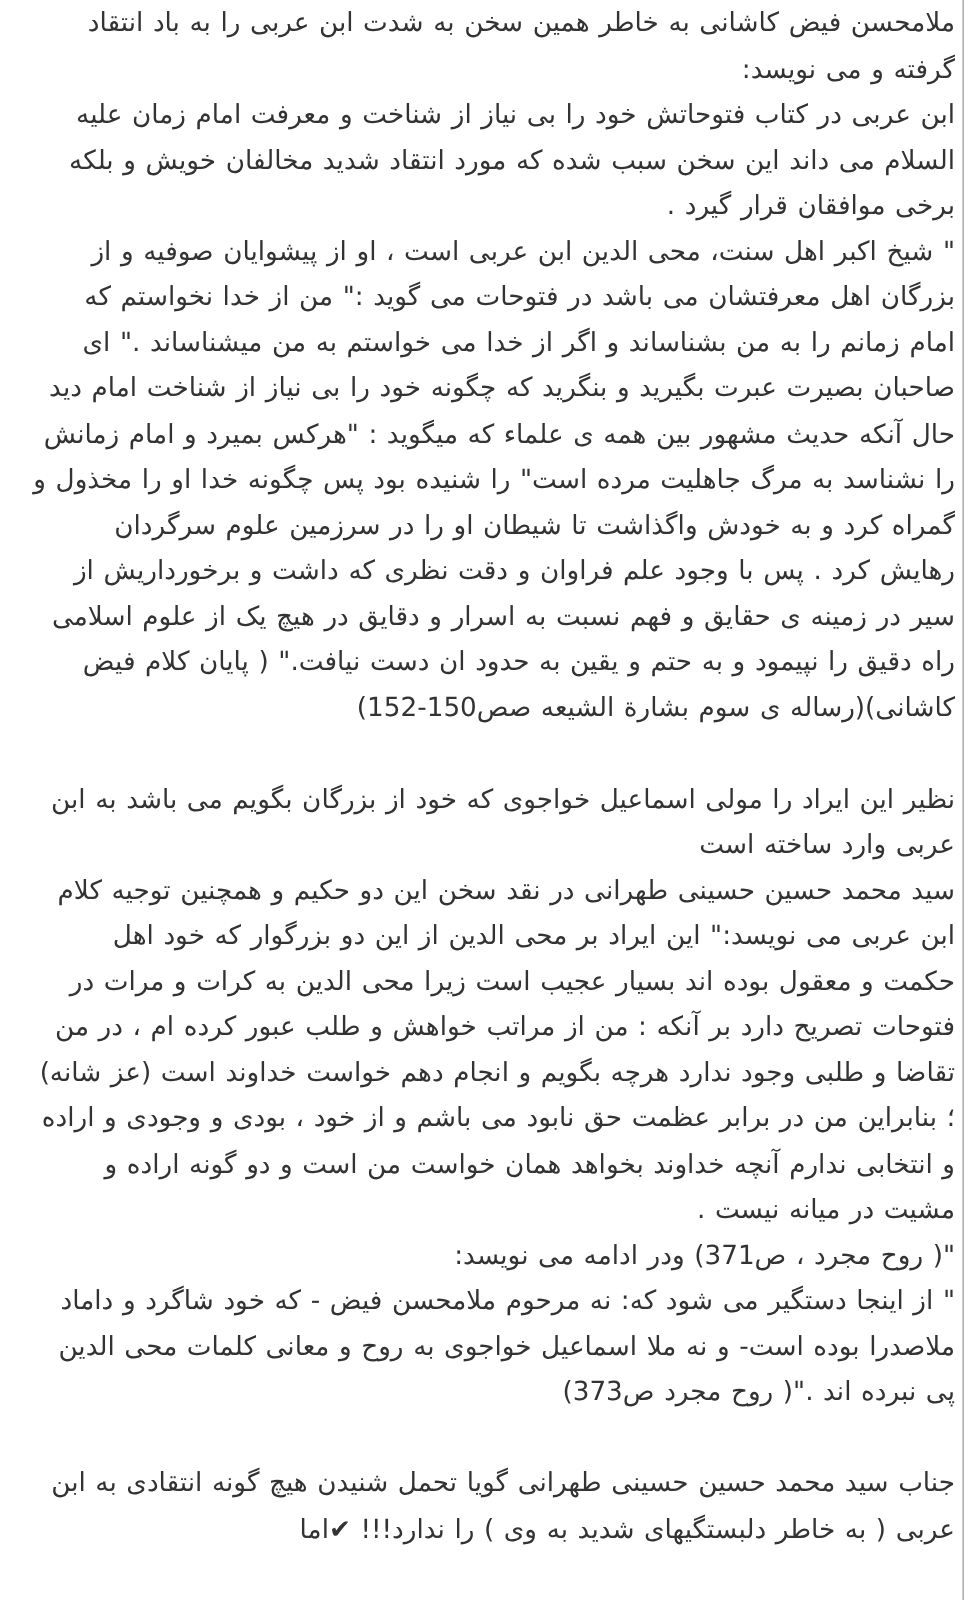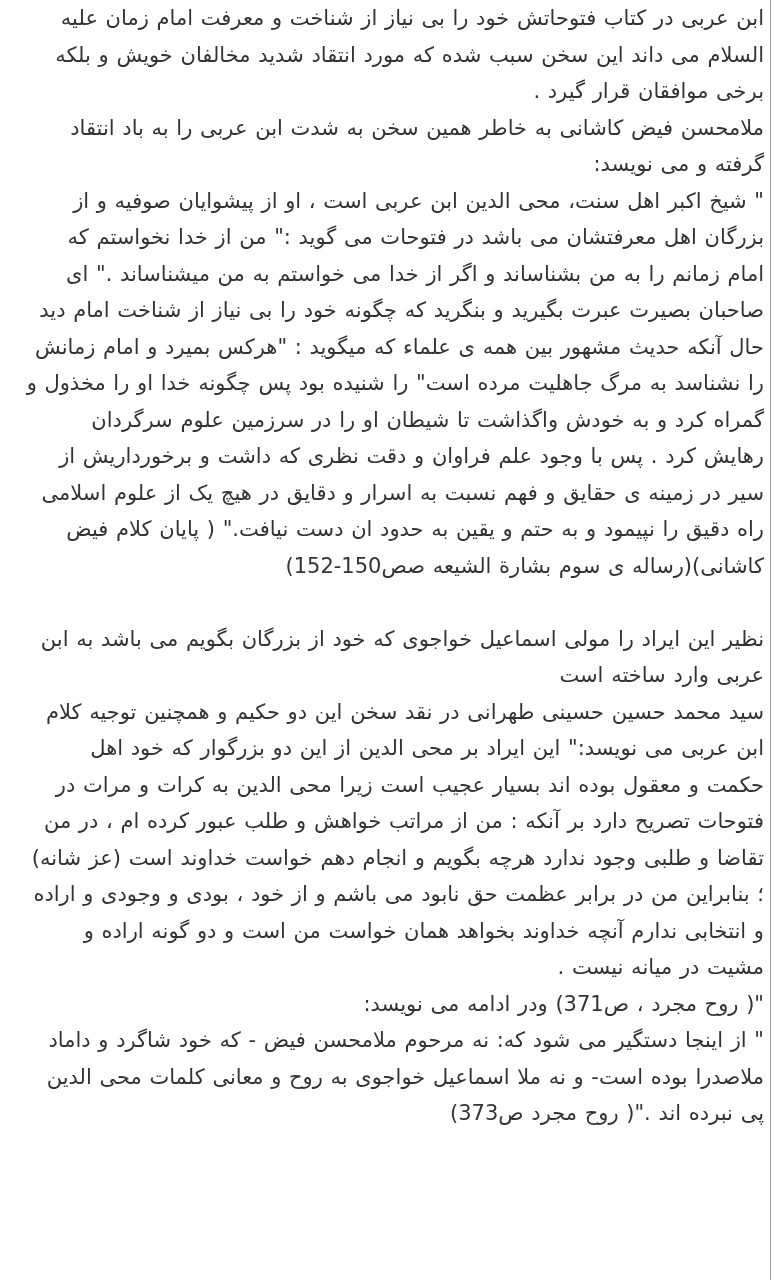--- a/index.html
+++ b/index.html
@@ -41,24 +41,25 @@
     right: 6px;
     width: 1px;
     background: #9a9a9a;
   }
 </style>
 </head>
 <body>
 
 <div class="page">
   <div class="content">
+    <div class="text-block">ملامحسن فیض کاشانی به خاطر همین سخن به شدت ابن عربی را به باد انتقاد گرفته  و می نویسد:</div>
     <div class="text-block">ابن عربی در کتاب فتوحاتش خود را بی نیاز از شناخت و معرفت امام زمان علیه السلام می داند این سخن سبب شده که مورد انتقاد شدید مخالفان خویش و بلکه برخی موافقان قرار گیرد .</div>
-    <div class="text-block">ملامحسن فیض کاشانی به خاطر همین سخن به شدت ابن عربی را به باد انتقاد گرفته  و می نویسد:</div>
     <div class="text-block">" شیخ اکبر اهل سنت، محی الدین ابن عربی است ، او از پیشوایان صوفیه و از بزرگان اهل معرفتشان می باشد در فتوحات می گوید :" من از خدا نخواستم که امام زمانم را به من بشناساند و اگر از خدا می خواستم به من میشناساند ." ای صاحبان بصیرت عبرت بگیرید و بنگرید که چگونه خود را بی نیاز از شناخت امام دید حال آنکه حدیث مشهور بین همه ی علماء که میگوید : "هرکس بمیرد و امام زمانش را نشناسد به مرگ جاهلیت مرده است" را شنیده بود پس چگونه خدا او را مخذول و گمراه کرد و به خودش واگذاشت تا شیطان او را در سرزمین علوم سرگردان رهایش کرد . پس با وجود علم فراوان و دقت نظری که داشت و برخورداریش از سیر در زمینه ی حقایق و فهم نسبت به اسرار و دقایق در هیچ یک از علوم اسلامی راه دقیق را نپیمود و به حتم و یقین به حدود ان دست نیافت." ( پایان کلام فیض کاشانی)(رساله ی سوم بشارة الشیعه صص150-152)</div>
     <div class="spacer"></div>
     <div class="text-block">نظیر این ایراد را مولی اسماعیل خواجوی که خود از بزرگان بگویم می باشد به ابن عربی وارد ساخته است</div>
     <div class="text-block">سید محمد حسین حسینی طهرانی در نقد سخن این دو حکیم و همچنین توجیه کلام ابن عربی می نویسد:" این ایراد بر محی الدین از این دو بزرگوار که خود اهل حکمت و معقول بوده اند بسیار عجیب است زیرا محی الدین به کرات و مرات در فتوحات تصریح دارد بر آنکه : من از مراتب خواهش و طلب عبور کرده ام ، در من تقاضا و طلبی وجود ندارد هرچه بگویم و انجام دهم خواست خداوند است (عز شانه) ؛ بنابراین من در برابر عظمت حق نابود می باشم و از خود ، بودی و وجودی و اراده و انتخابی ندارم  آنچه خداوند بخواهد همان خواست من است و دو گونه اراده و مشیت در میانه نیست .</div>
     <div class="text-block">"( روح مجرد ، ص371)  ودر ادامه می نویسد:</div>
     <div class="text-block">" از اینجا دستگیر می شود که: نه مرحوم ملامحسن فیض - که خود شاگرد و داماد ملاصدرا بوده است- و نه ملا اسماعیل خواجوی به روح و معانی کلمات محی الدین  پی نبرده اند ."( روح مجرد ص373)</div>
     <div class="spacer"></div>
+    <div class="text-block">جناب سید محمد حسین حسینی طهرانی گویا تحمل شنیدن هیچ گونه انتقادی به ابن عربی ( به خاطر دلبستگیهای شدید به وی ) را ندارد!!! ✔اما</div>
   </div>
   <div class="edge-divider"></div>
 </div>
 
 </body></html>

